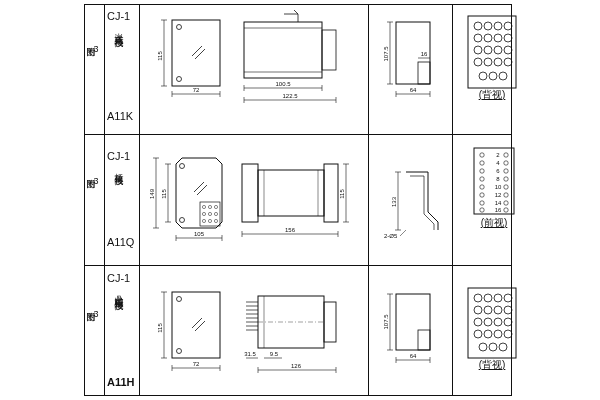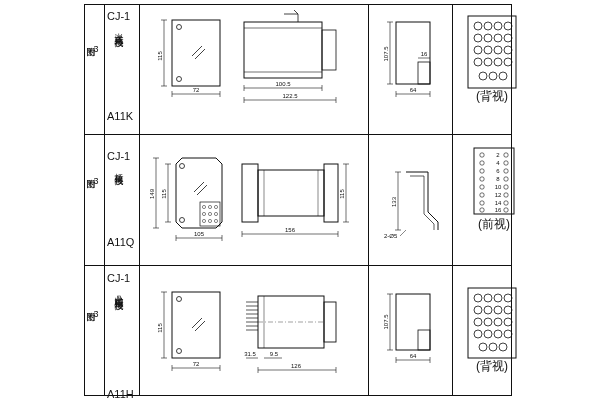--- a/index.html
+++ b/index.html
@@ -6,21 +6,21 @@
   body{width:600px;height:400px;font-family:"Liberation Sans",sans-serif;color:#111;}
   .sheet{position:relative;width:600px;height:400px;background:#fff;}
   .frame{position:absolute;left:84px;top:4px;width:428px;height:392px;border:1px solid #111;box-sizing:border-box;}
   .hline{position:absolute;left:84px;width:428px;height:0;border-top:1px solid #111;}
   .vline{position:absolute;width:0;border-left:1px solid #111;}
   .cell-label{position:absolute;width:22px;text-align:center;font-size:9px;line-height:11px;}
   .vtext{writing-mode:vertical-rl;text-orientation:upright;letter-spacing:1px;font-size:9px;line-height:12px;}
   .code{font-size:11px;}
   svg{display:block;}
   .dimtxt{font-size:6px;fill:#111;font-family:"Liberation Sans",sans-serif;}
-  .cap{position:absolute;font-size:12px;text-align:center;width:60px;}
+  .cap{position:absolute;font-size:10px;text-align:center;width:60px;text-decoration:underline;}
   .panel{position:absolute;}
 </style>
 </head>
 <body>
 
 <div class="sheet">
 
   <div class="frame"></div>
 
   <div class="hline" style="top:134px;"></div>
@@ -236,21 +236,21 @@
   </div>
 
   <div class="cell-label" style="left:85px;top:305px;">
     <div class="vtext"><span>附图</span></div>
     <div style="margin-top:2px;"><span>3</span></div>
   </div>
 
   <div style="position:absolute;left:107px;top:272px;width:30px;">
     <div class="code">CJ-1</div>
     <div class="vtext" style="margin:4px 0 0 6px;height:84px;">凸出式板后接线</div>
-    <div class="code" style="margin-top:16px;">A11H</div>
+    <div class="code" style="margin-top:4px;font-weight:bold;">A11H</div>
   </div>
 
   <div class="panel" style="left:146px;top:282px;">
     <svg width="90" height="100" viewBox="0 0 90 100">
       <rect x="26" y="10" width="48" height="66" fill="none" stroke="#111" stroke-width="1"></rect>
       <circle cx="33" cy="17" r="2.5" fill="none" stroke="#111" stroke-width="0.8"></circle>
       <circle cx="33" cy="69" r="2.5" fill="none" stroke="#111" stroke-width="0.8"></circle>
       <line x1="46" y1="46" x2="56" y2="36" stroke="#111" stroke-width="0.8"></line>
       <line x1="49" y1="49" x2="59" y2="39" stroke="#111" stroke-width="0.8"></line>
       <line x1="18" y1="10" x2="18" y2="76" stroke="#111" stroke-width="0.6"></line>

